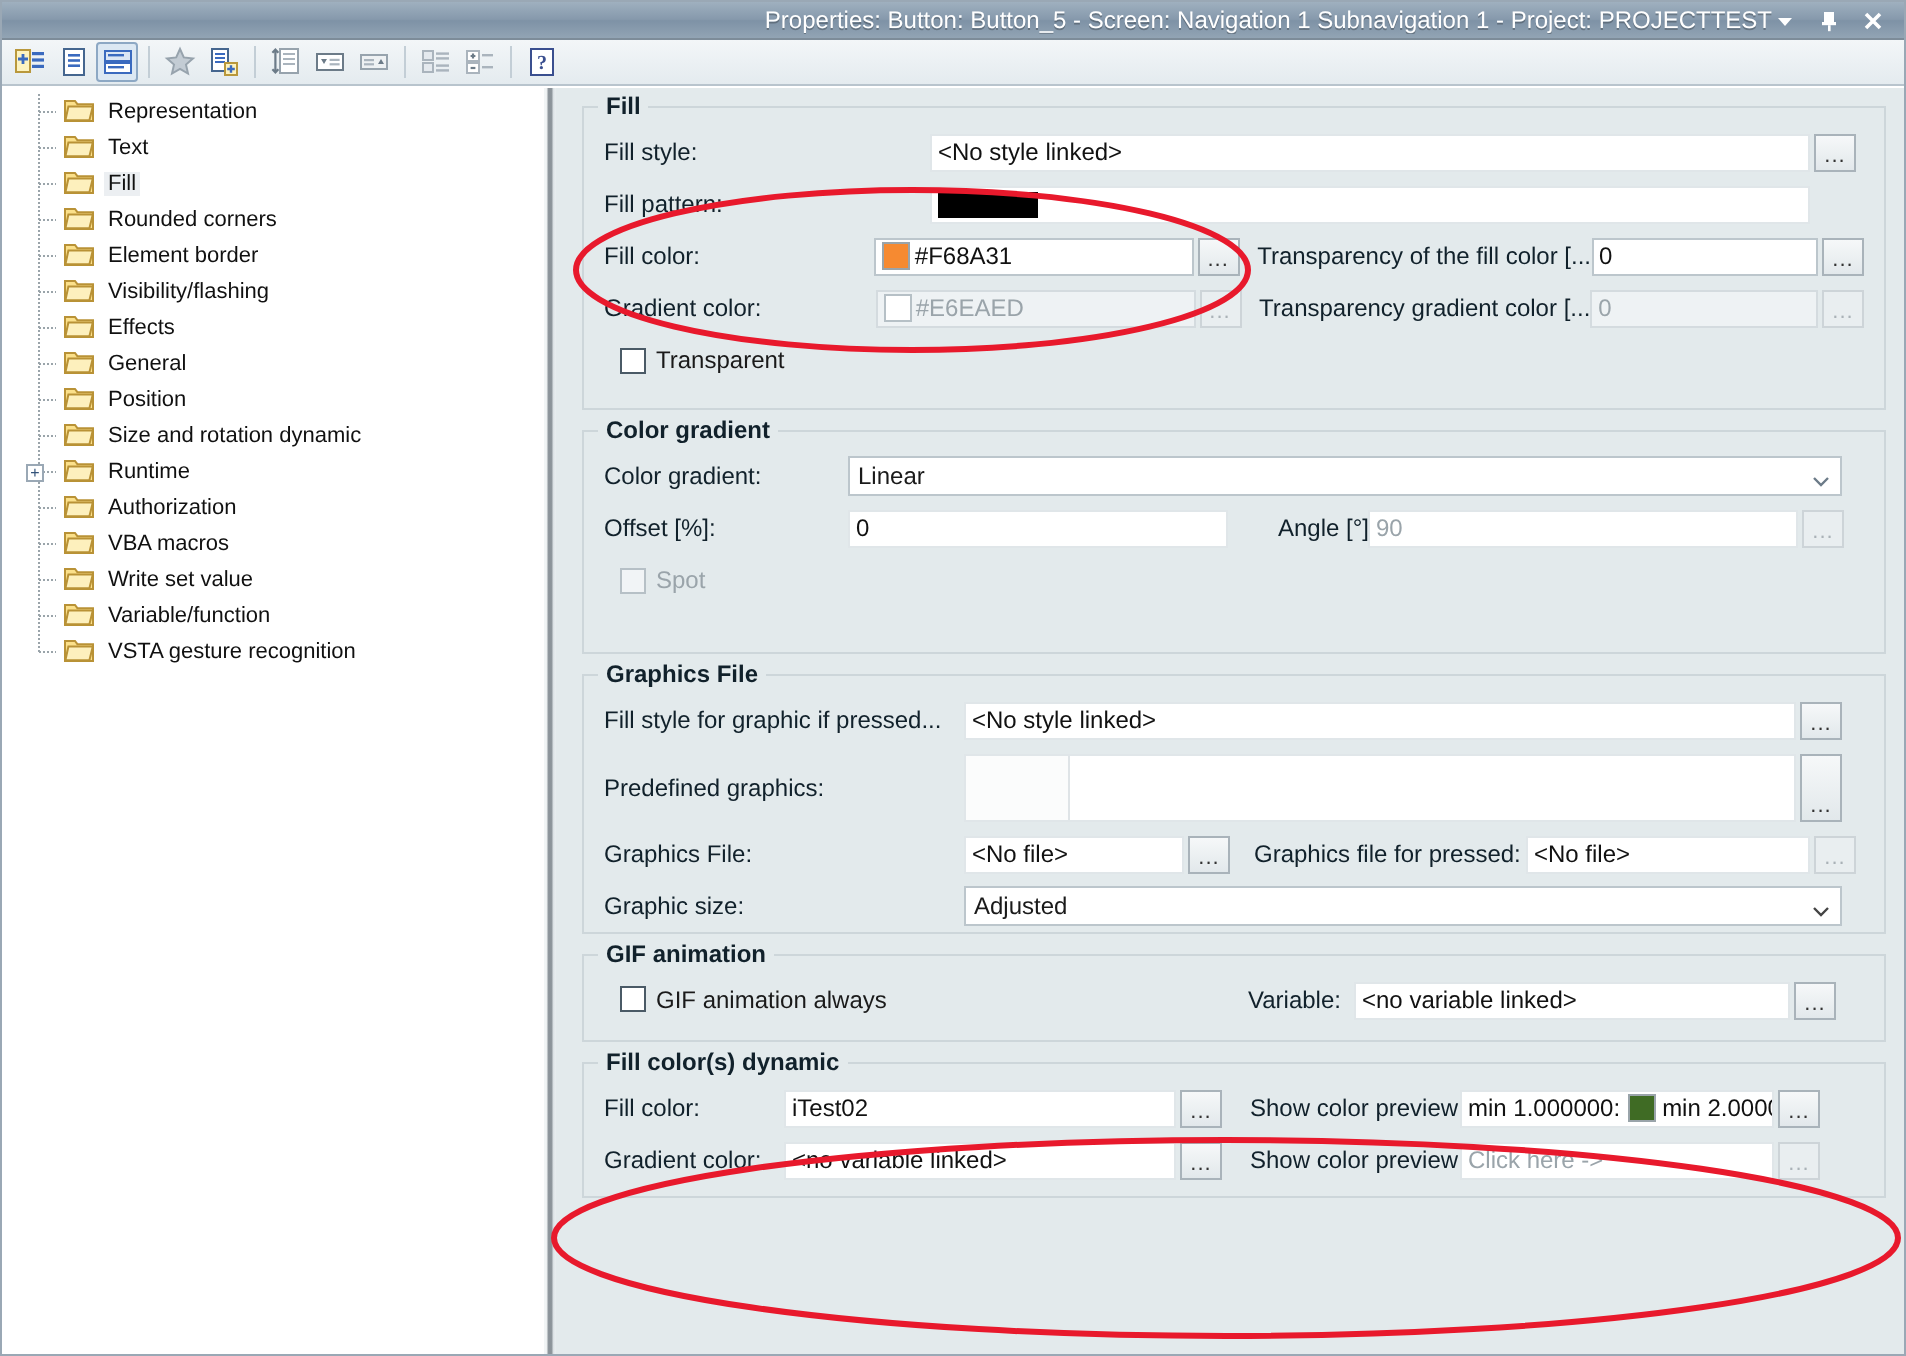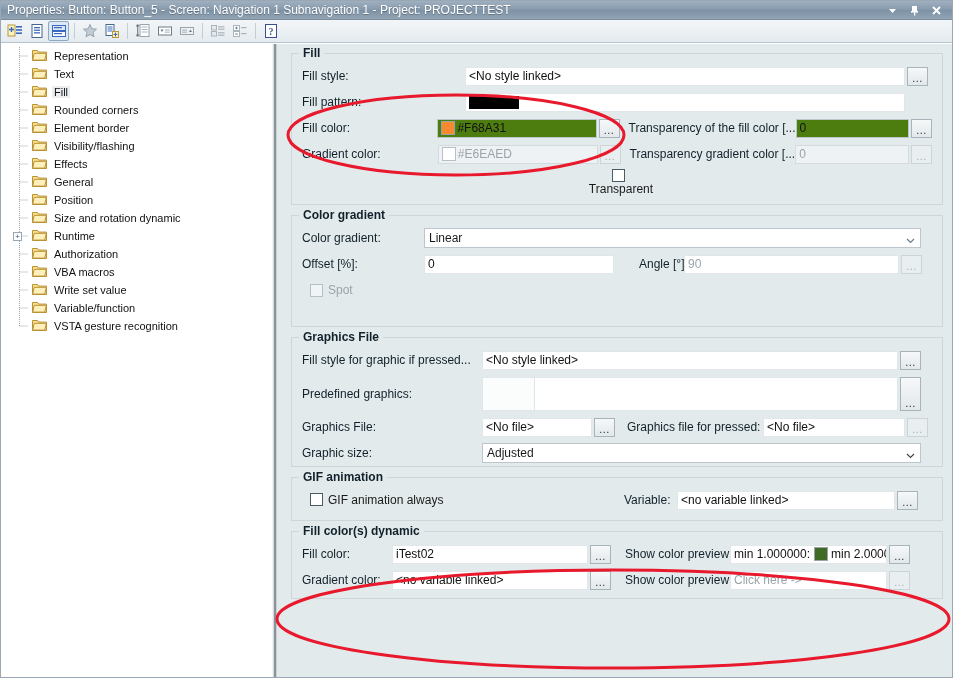--- a/index.html
+++ b/index.html
@@ -27,20 +27,21 @@
     display: flex; align-items: center;
   }
   #titlebar .title {
     flex: 1;
     padding-left: 6px;
     color: #ffffff;
     font-size: 12px;
     white-space: nowrap;
     overflow: hidden;
     text-shadow: 0 1px 0 rgba(0,0,0,.25);
+    text-align: right;
   }
   #titlebar .winbtns { display: flex; align-items: center; gap: 9px; padding-right: 9px; }
   #titlebar .winbtn {
     width: 13px; height: 13px;
     display: flex; align-items: center; justify-content: center;
     color: #ffffff;
   }
   #titlebar .winbtn svg { display: block; }
 
   
@@ -115,21 +116,21 @@
     white-space: nowrap;
   }
 
   .row { display: flex; align-items: center; height: 22px; margin-bottom: 4px; }
   .row:last-child { margin-bottom: 0; }
   .lbl { font-size: 12px; color: #11212b; white-space: nowrap; }
 
   .field {
     position: relative;
     height: 19px;
-    background: #4d7c0f;
+    background: #ffffff;
     border: 1px solid #bcc6cc;
     display: flex; align-items: center;
     padding: 0 3px;
     font-size: 12px; color: #111;
     white-space: nowrap; overflow: hidden;
   }
   .field.disabled { background: #eef2f4; border-color: #d4dbdf; color: #9aa4aa; }
   .field.plain { border: 1px solid #e0e6e9; background: #ffffff; }
 
   .ellipsis-btn {
@@ -531,21 +532,21 @@
         <div class="field disabled" style="width:190px;">
           <div class="swatch empty" style="background: rgb(255, 255, 255);"></div>
           <span>#E6EAED</span>
         </div>
         <div class="ellipsis-btn disabled">...</div>
         <div class="lbl" style="width:176px; padding-left:9px;">Transparency gradient color [...</div>
         <div class="field disabled" style="width:135px;">0</div>
         <div class="ellipsis-btn disabled">...</div>
       </div>
 
-      <div class="row" style="padding-left:8px;flex-direction:column;">
+      <div class="row" style="padding-left:8px;">
         <div class="chk"></div>
         <div class="chklbl">Transparent</div>
       </div>
     </div>
 
     <div class="group" style="height:112px;">
       <div class="glabel">Color gradient</div>
 
       <div class="row">
         <div class="lbl" style="width:122px;">Color gradient:</div>

